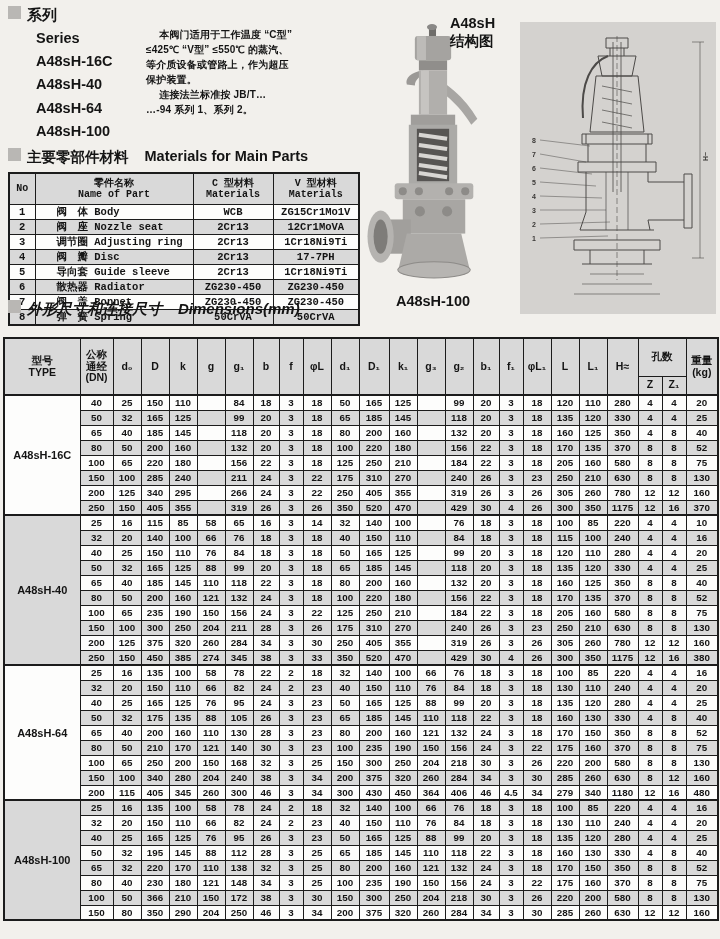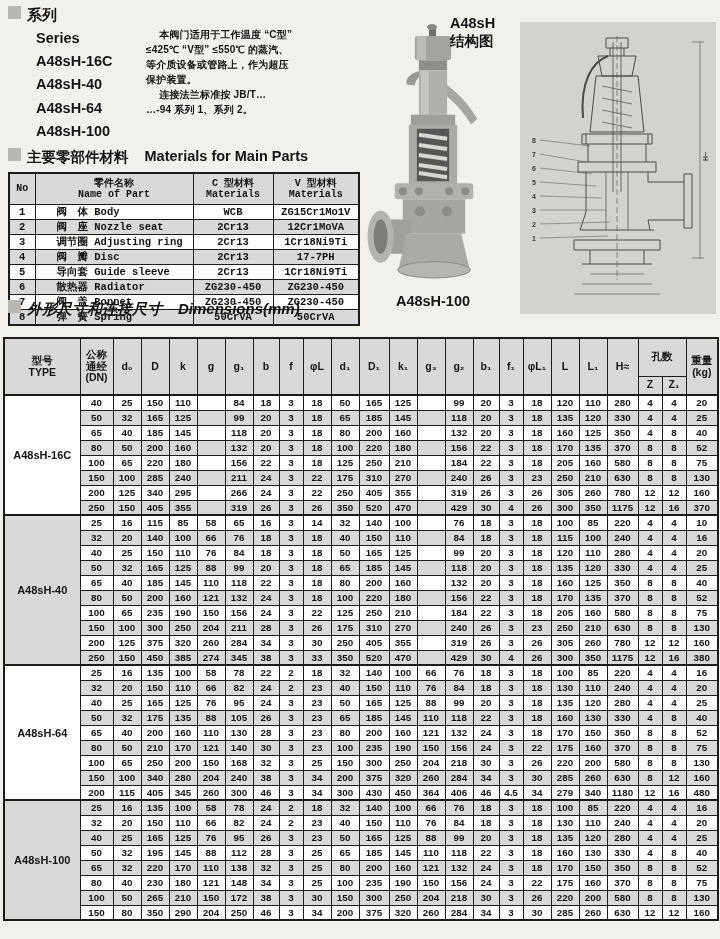--- a/index.html
+++ b/index.html
@@ -1132,21 +1132,21 @@
           <td>175</td>
           <td>160</td>
           <td>370</td>
           <td>8</td>
           <td>8</td>
           <td>75</td>
         </tr>
         <tr class="shade">
           <td>100</td>
           <td>50</td>
-          <td>265</td>
+          <td>366</td>
           <td>210</td>
           <td>150</td>
           <td>172</td>
           <td>38</td>
           <td>3</td>
           <td>30</td>
           <td>150</td>
           <td>300</td>
           <td>250</td>
           <td>204</td>

